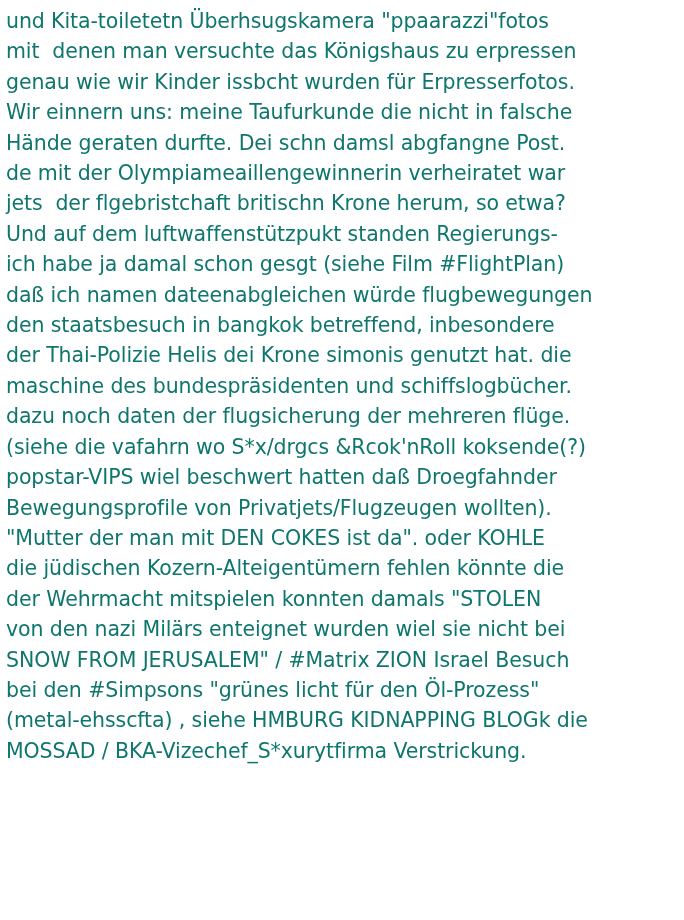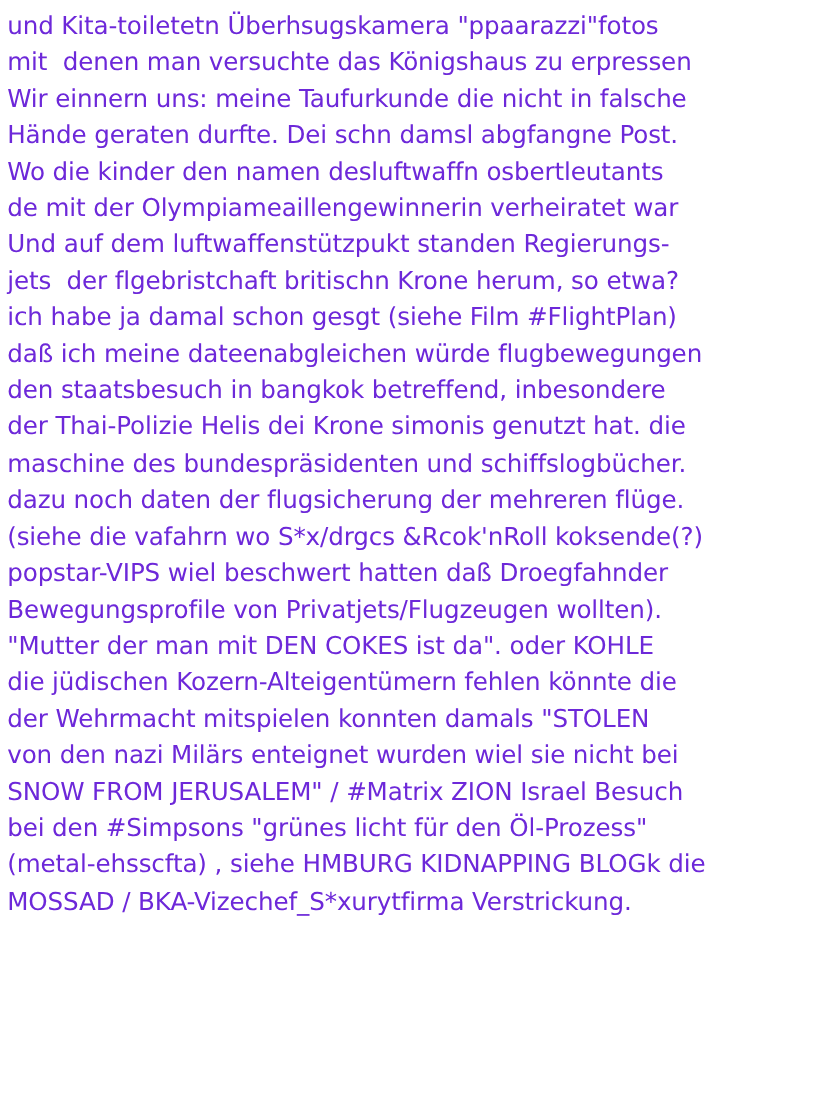--- a/index.html
+++ b/index.html
@@ -17,40 +17,40 @@
     box-sizing: border-box;
     width: 684px;
     height: 920px;
     padding: 6px 4px 0 6px;
     background: #ffffff;
   }
   .line {
     font-family: "DejaVu Sans", sans-serif;
     font-size: 20.5px;
     line-height: 30.4px;
-    color: #6d28d9;
+    color: #0f766e;
     white-space: pre;
     letter-spacing: -0.1px;
     font-weight: 400;
   }
 </style>
 </head>
 <body>
 
 <div id="doc">
   <div class="line">und Kita-toiletetn Überhsugskamera "ppaarazzi"fotos</div>
   <div class="line">mit  denen man versuchte das Königshaus zu erpressen</div>
+  <div class="line">genau wie wir Kinder issbcht wurden für Erpresserfotos.</div>
   <div class="line">Wir einnern uns: meine Taufurkunde die nicht in falsche</div>
   <div class="line">Hände geraten durfte. Dei schn damsl abgfangne Post.</div>
-  <div class="line">Wo die kinder den namen desluftwaffn osbertleutants</div>
   <div class="line">de mit der Olympiameaillengewinnerin verheiratet war</div>
+  <div class="line">jets  der flgebristchaft britischn Krone herum, so etwa?</div>
   <div class="line">Und auf dem luftwaffenstützpukt standen Regierungs-</div>
-  <div class="line">jets  der flgebristchaft britischn Krone herum, so etwa?</div>
   <div class="line">ich habe ja damal schon gesgt (siehe Film #FlightPlan)</div>
-  <div class="line">daß ich meine dateenabgleichen würde flugbewegungen</div>
+  <div class="line">daß ich namen dateenabgleichen würde flugbewegungen</div>
   <div class="line">den staatsbesuch in bangkok betreffend, inbesondere</div>
   <div class="line">der Thai-Polizie Helis dei Krone simonis genutzt hat. die</div>
   <div class="line">maschine des bundespräsidenten und schiffslogbücher.</div>
   <div class="line">dazu noch daten der flugsicherung der mehreren flüge.</div>
   <div class="line">(siehe die vafahrn wo S*x/drgcs &amp;Rcok'nRoll koksende(?)</div>
   <div class="line">popstar-VIPS wiel beschwert hatten daß Droegfahnder</div>
   <div class="line">Bewegungsprofile von Privatjets/Flugzeugen wollten).</div>
   <div class="line">"Mutter der man mit DEN COKES ist da". oder KOHLE</div>
   <div class="line">die jüdischen Kozern-Alteigentümern fehlen könnte die</div>
   <div class="line">der Wehrmacht mitspielen konnten damals "STOLEN</div>

